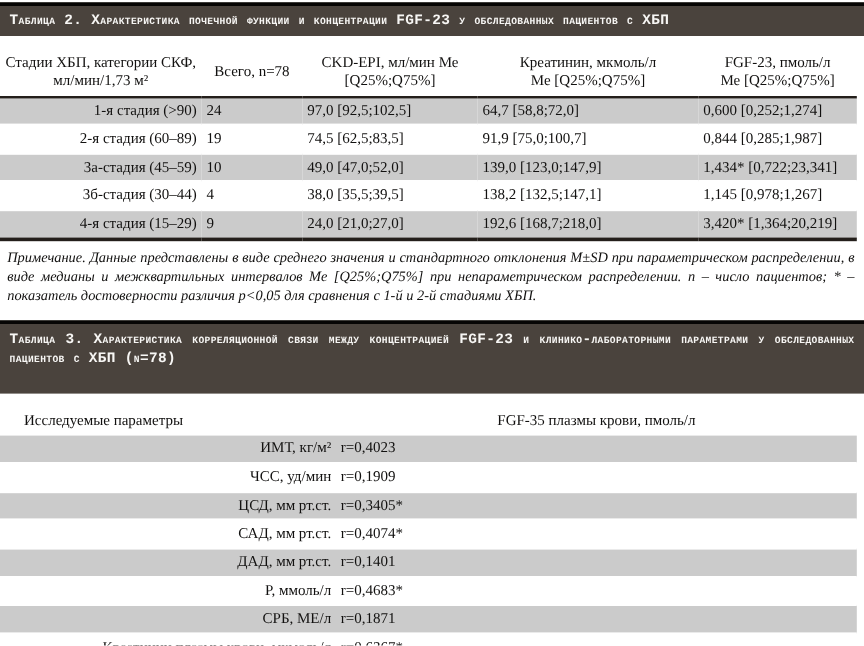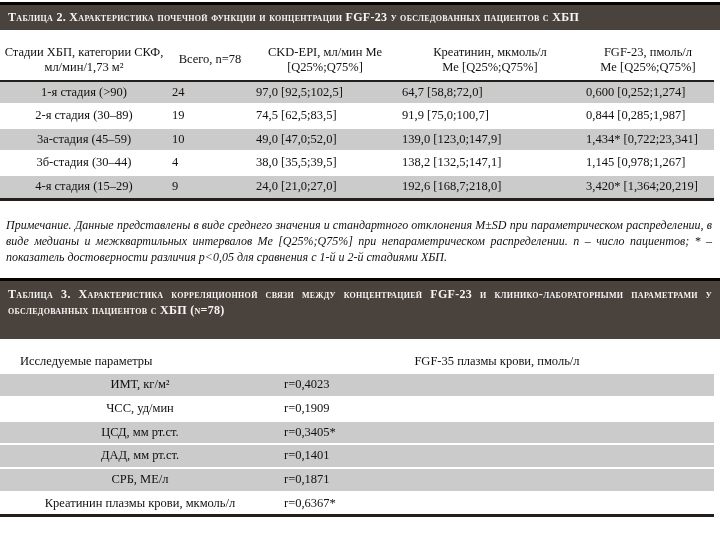--- a/index.html
+++ b/index.html
@@ -8,21 +8,21 @@
     font-family:"Liberation Serif", serif; color:#121110;
     -webkit-font-smoothing:antialiased;
   }
   .page { width:720px; box-sizing:border-box; padding:2px 0 0 0; }
 
   
   .band {
     background:#4a433d;
     border-top:3px solid #060504;
     color:#f7f6f4;
-    font-family:Liberation Serif, serif;
+    font-family:Liberation Mono, monospace;
     font-weight:bold;
     font-variant:small-caps;
     font-size:12px;
     letter-spacing:.3px;
     line-height:1.3;
     padding:5px 8px 4px 8px;
     box-sizing:border-box;
   }
   .band.two-line { text-align:justify; text-align-last:left; padding:6px 8px 21px 8px; }
 
@@ -37,29 +37,29 @@
     padding:5px 2px; white-space:pre-line;
   }
   .tbl thead.ruled { border-bottom:2px solid #241f1b; }
   .tbl tbody { border-bottom:3px solid #241f1b; }
   .tbl td {
     font-size:12.5px; line-height:1.25;
     padding:3px 4px; vertical-align:middle;
     border-bottom:2px solid #ffffff;
   }
   tr.gray td { background:#cbcbcb; }
-  td.left  { text-align:center; padding-left:4px; }
+  td.left  { text-align:right; padding-left:4px; }
   td.center{ text-align:left; }
   td.wrap  { white-space:pre-line; }
 
   th.left { text-align:left; padding-left:20px; }
 
   
   .footnote {
-    margin:0; padding:16px 8px 7px 6px;
+    margin:0; padding:5px 8px 7px 6px;
     font-style:italic; font-size:12px; line-height:1.35;
     text-align:justify;
   }
 
   .gap { height:6px; }
 </style>
 </head>
 <body>
 
 <div class="page">
@@ -92,21 +92,21 @@
       </thead>
       <tbody>
         <tr class="gray">
           <td class="left">1-я стадия (&gt;90)</td>
           <td class="center">24</td>
           <td class="center">97,0 [92,5;102,5]</td>
           <td class="center">64,7 [58,8;72,0]</td>
           <td class="center">0,600 [0,252;1,274]</td>
         </tr>
         <tr>
-          <td class="left">2-я стадия (30–89)</td>
+          <td class="left">2-я стадия (60–89)</td>
           <td class="center">19</td>
           <td class="center">74,5 [62,5;83,5]</td>
           <td class="center">91,9 [75,0;100,7]</td>
           <td class="center">0,844 [0,285;1,987]</td>
         </tr>
         <tr class="gray">
           <td class="left">3а-стадия (45–59)</td>
           <td class="center">10</td>
           <td class="center">49,0 [47,0;52,0]</td>
           <td class="center">139,0 [123,0;147,9]</td>
@@ -156,23 +156,31 @@
           <td class="center">r=0,4023</td>
         </tr>
         <tr>
           <td class="left">ЧСС, уд/мин</td>
           <td class="center">r=0,1909</td>
         </tr>
         <tr class="gray">
           <td class="left">ЦСД, мм рт.ст.</td>
           <td class="center">r=0,3405*</td>
         </tr>
+        <tr>
+          <td class="left">САД, мм рт.ст.</td>
+          <td class="center">r=0,4074*</td>
+        </tr>
         <tr class="gray">
           <td class="left">ДАД, мм рт.ст.</td>
           <td class="center">r=0,1401</td>
+        </tr>
+        <tr>
+          <td class="left">Р, ммоль/л</td>
+          <td class="center">r=0,4683*</td>
         </tr>
         <tr class="gray">
           <td class="left">СРБ, МЕ/л</td>
           <td class="center">r=0,1871</td>
         </tr>
         <tr>
           <td class="left">Креатинин плазмы крови, мкмоль/л</td>
           <td class="center">r=0,6367*</td>
         </tr>
 

